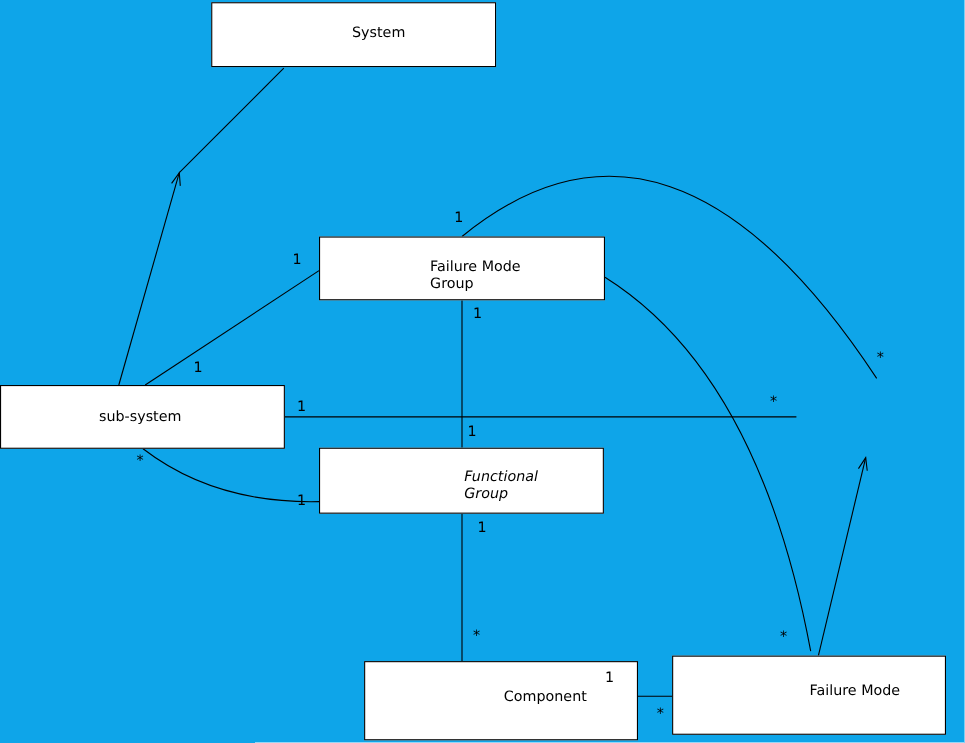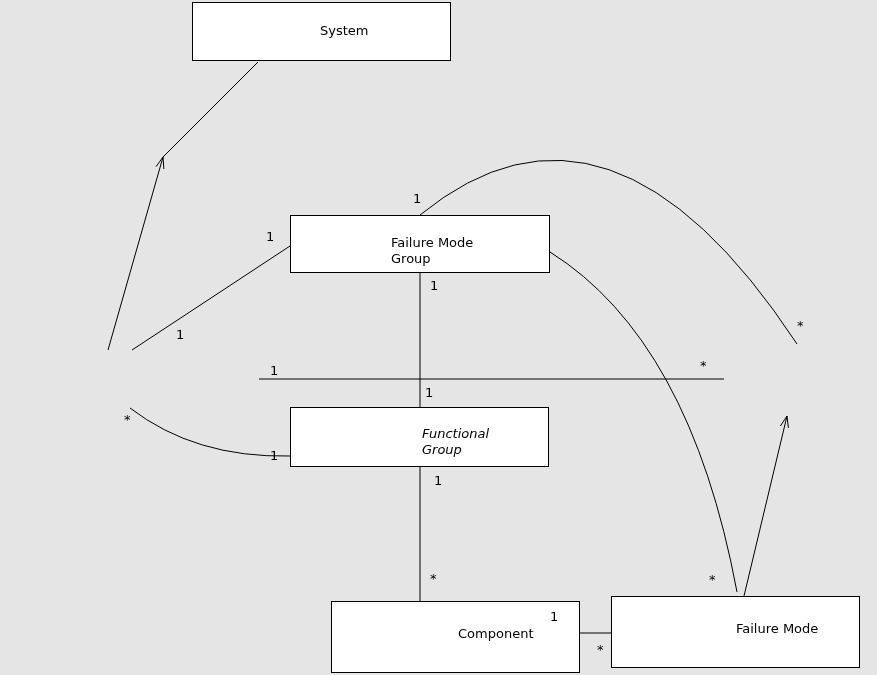--- a/index.html
+++ b/index.html
@@ -2,21 +2,21 @@
 <html><head>
 <meta charset="utf-8">
 <style>
   * { margin:0; padding:0; box-sizing:border-box; }
   html, body { background:#ffffff; }
   body { font-family:"DejaVu Sans", "Liberation Sans", sans-serif; color:#000; }
   .canvas {
     position:relative;
     width:877px;
     height:675px;
-    background:#e5e5e5;
+    background:#0ea5e9;
     overflow:hidden;
   }
   .edges {
     position:absolute;
     left:0; top:0;
     width:877px; height:675px;
   }
   .edges path {
     fill:none;
     stroke:#000000;
@@ -77,20 +77,25 @@
     </div>
   </div>
 
   <div class="node" style="left:290px;top:215px;width:260px;height:58px;">
     <div class="label" style="left:100px;top:19px;">
       <div>Failure Mode</div>
       <div>Group</div>
     </div>
   </div>
 
+  <div class="node" style="left:0px;top:350px;width:259px;height:58px;">
+    <div class="label" style="left:89px;top:21px;">
+      <div>sub-system</div>
+    </div>
+  </div>
 
 
   <div class="node" style="left:290px;top:407px;width:259px;height:60px;">
     <div class="label" style="left:131px;top:18px;font-style:italic;">
       <div>Functional</div>
       <div>Group</div>
     </div>
   </div>
 
   <div class="node" style="left:295px;top:601px;width:249px;height:72px;margin-left:36px;">

